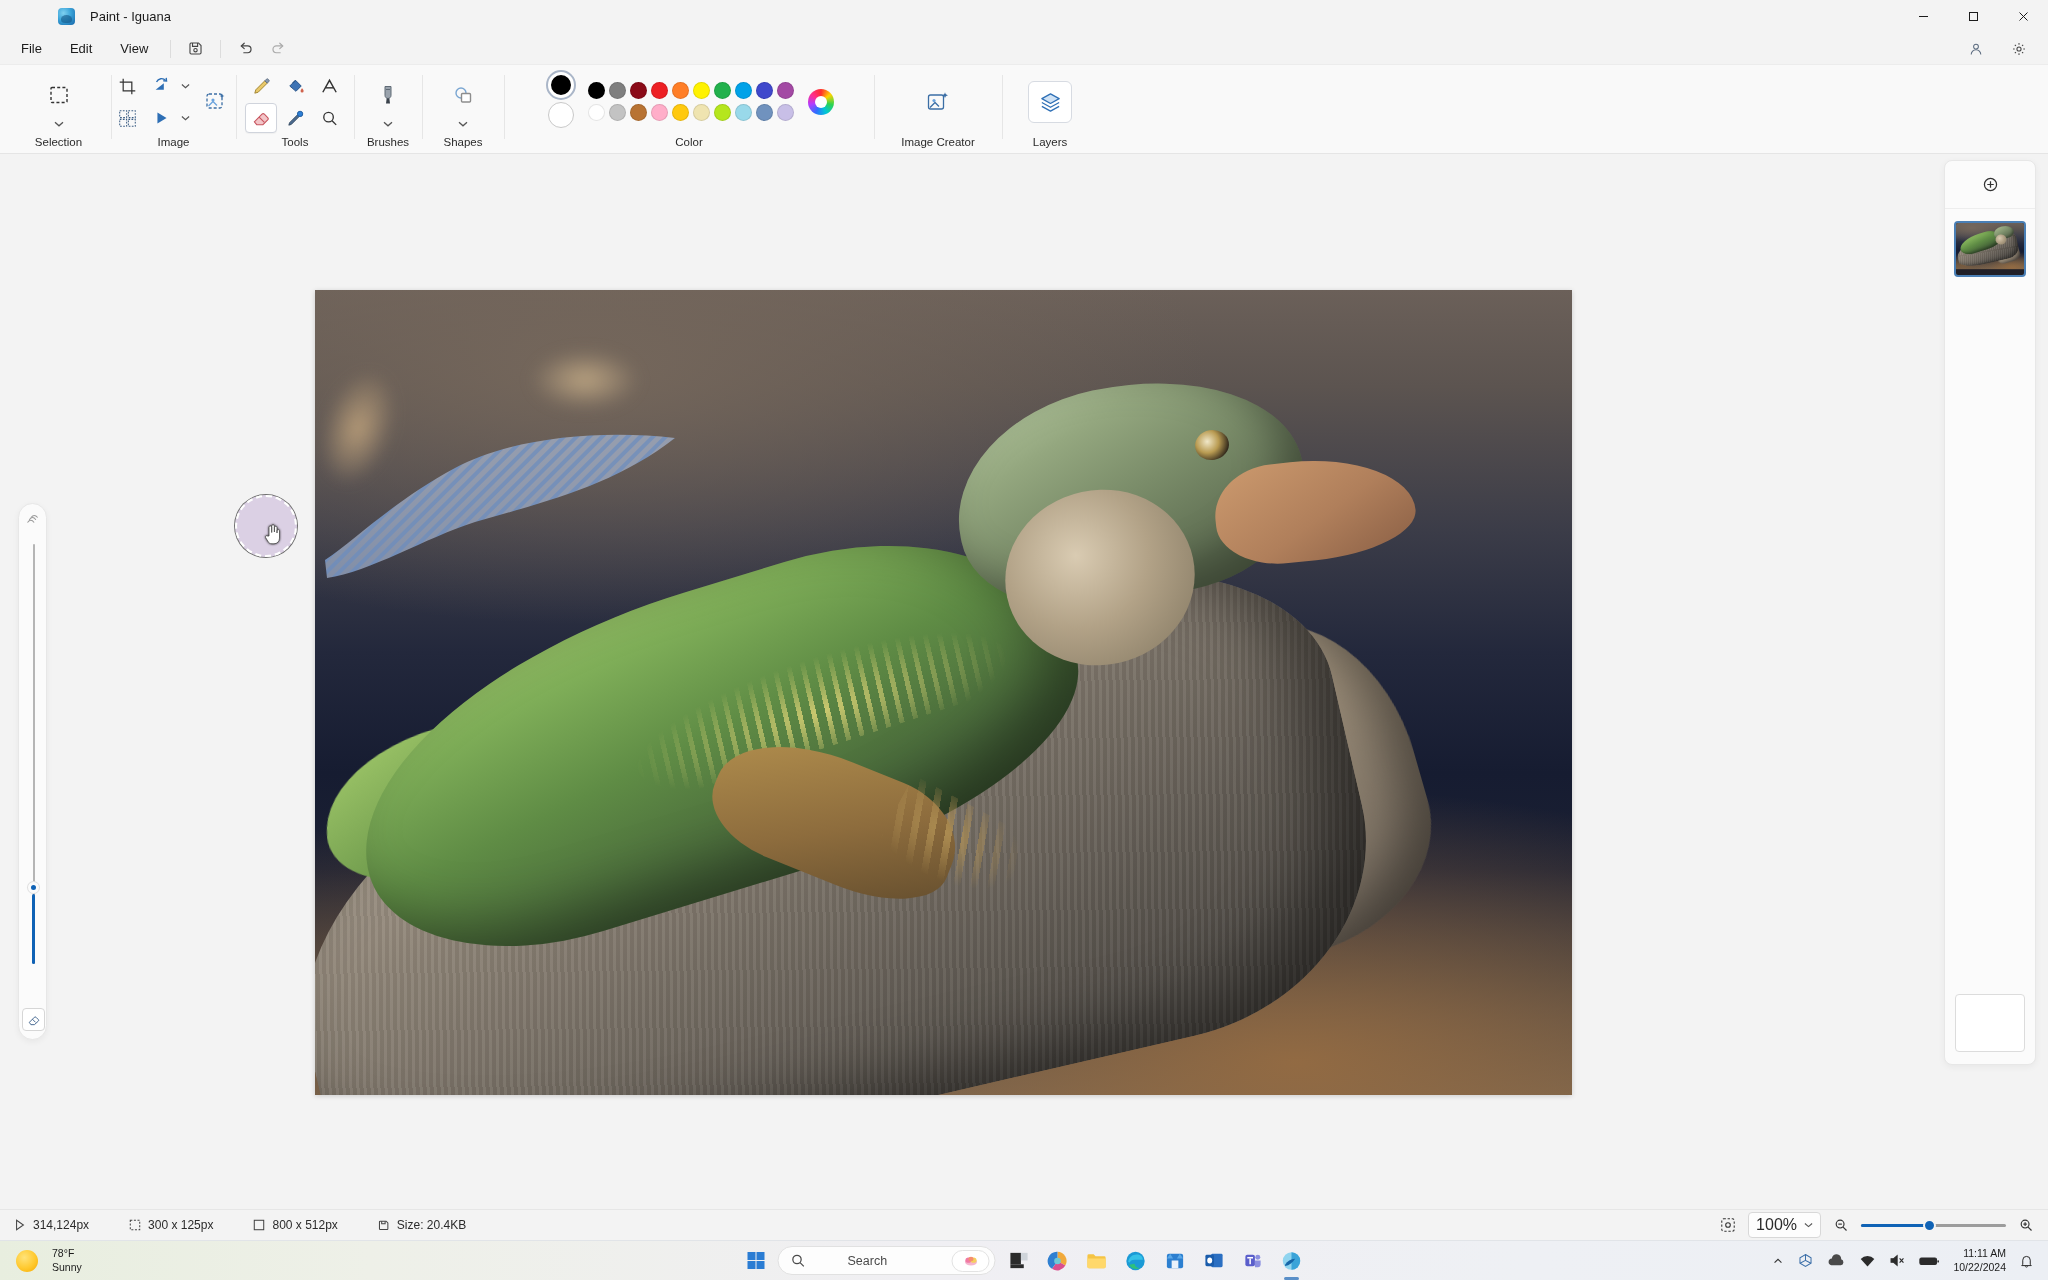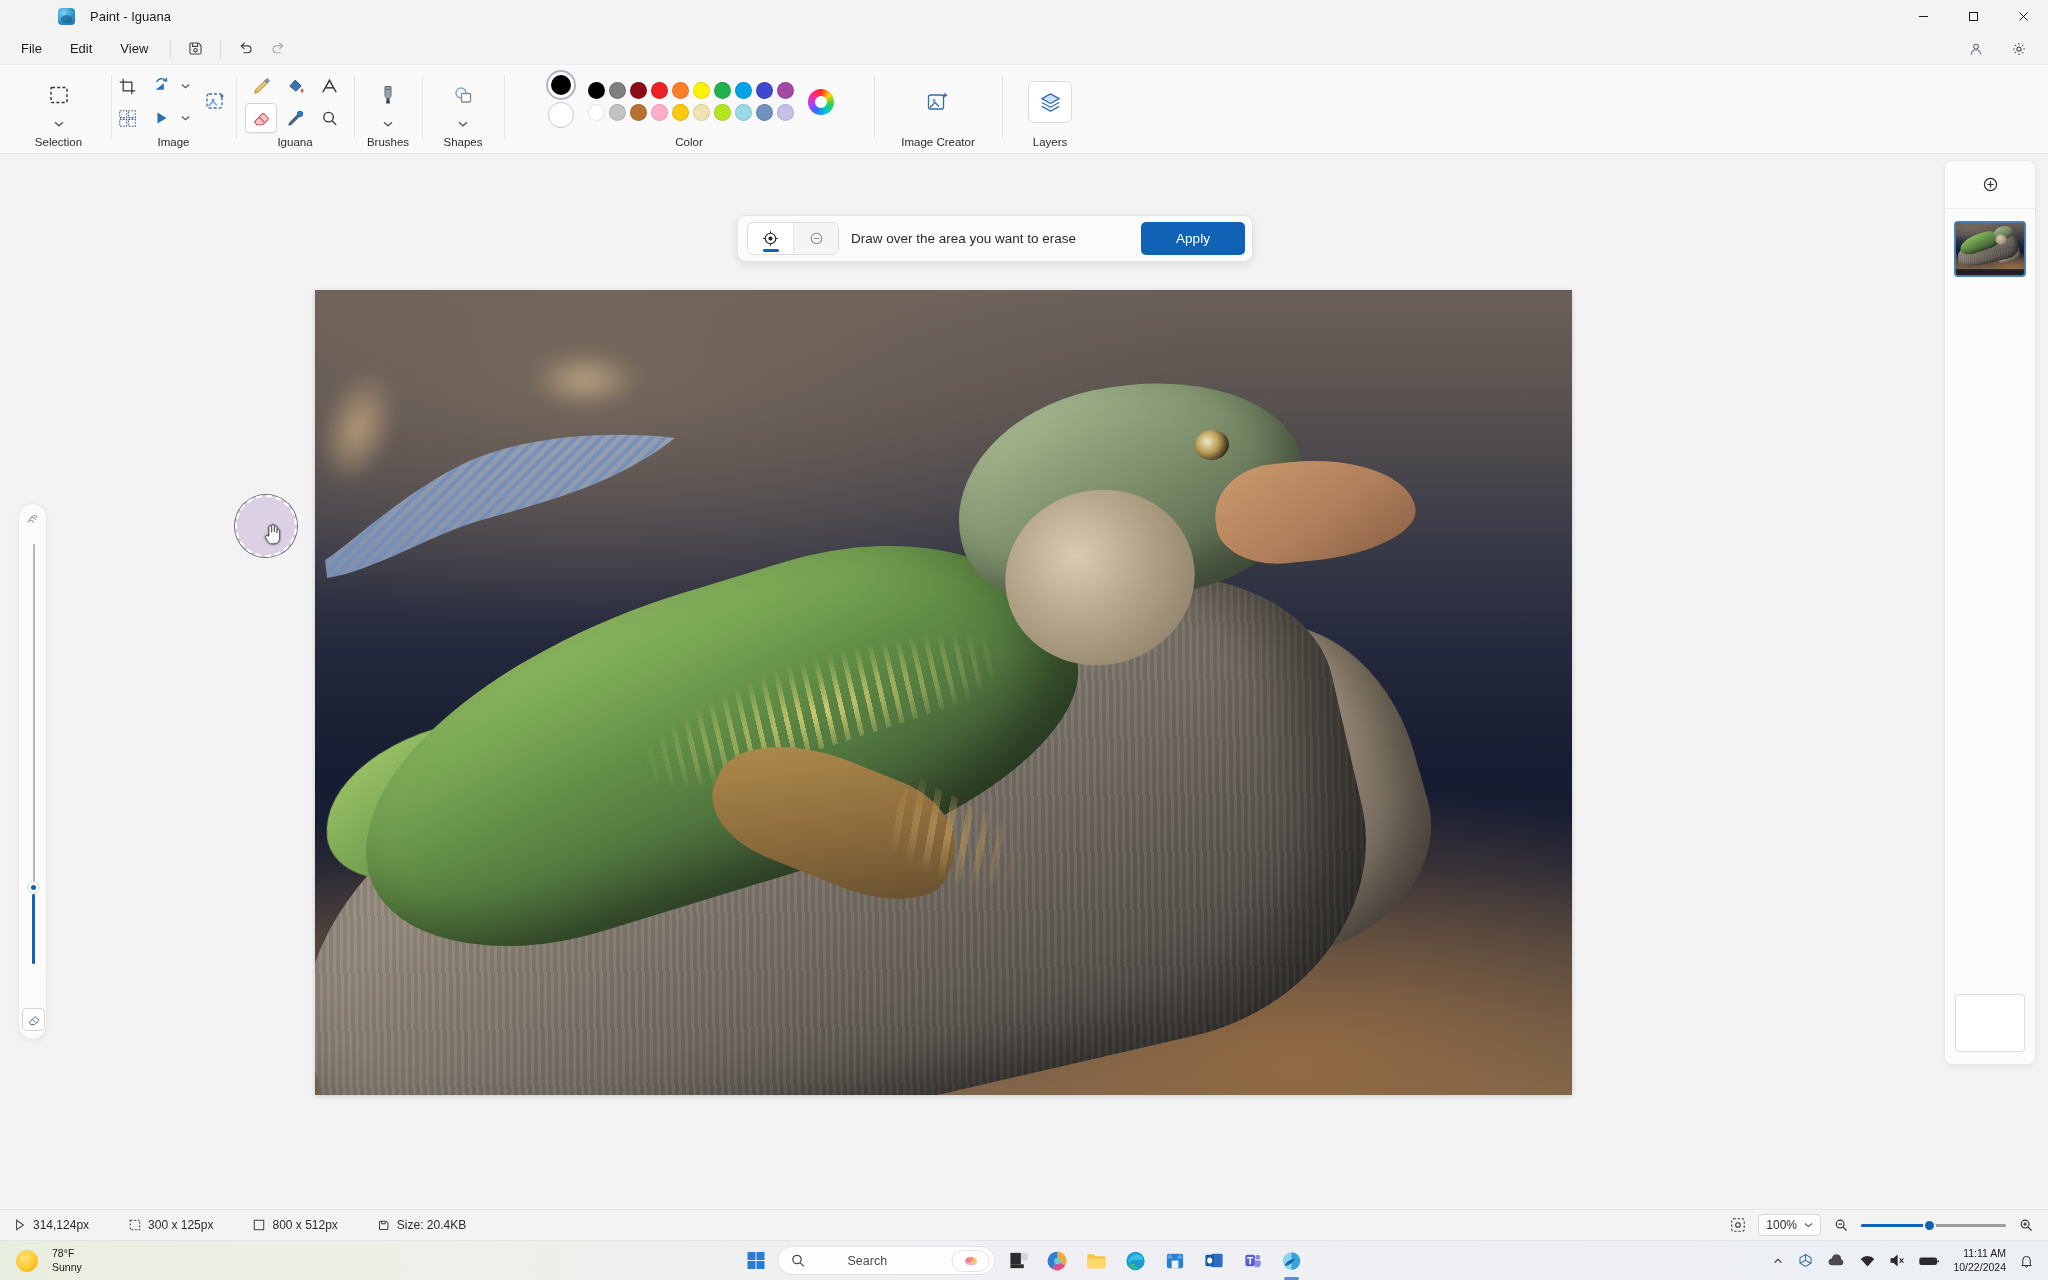--- a/index.html
+++ b/index.html
@@ -573,21 +573,21 @@
   .sb-right {
     margin-left: auto;
     display: flex; align-items: center; gap: 12px;
   }
   .zoom-select {
     display: flex; align-items: center; gap: 7px;
     border: 1px solid #d8d8d8;
     background: #fdfdfd;
     border-radius: 4px;
     padding: 3px 7px;
-    font-size: 12px;
+    font-size: 16px;
   }
   .zoom-slider {
     position: relative;
     width: 145px; height: 14px;
     display: flex; align-items: center;
   }
   .zs-track {
     position: absolute; left: 0; right: 0;
     height: 3px; border-radius: 2px; background: #9c9c9c;
   }
@@ -873,21 +873,21 @@
           </svg>
         </div>
         <div class="tool-btn">
           <svg width="21" height="21" viewBox="0 0 22 22" fill="none" stroke="#333" stroke-width="1.4">
             <circle cx="10" cy="9.6" r="5"></circle>
               <line x1="13.7" y1="13.4" x2="18" y2="17.7"></line>
           </svg>
         </div>
       </div>
     </div>
-    <div class="rgroup-label">Iguana</div>
+    <div class="rgroup-label">Tools</div>
   </div>
 
   <div class="rgroup" style="width:68px">
     <div class="sel-stack">
       <div class="tool-btn big">
         <svg width="22" height="22" viewBox="0 0 22 22" fill="none">
           <path d="M8 2.5h6v9c0 1.6-1.4 3-3 3s-3-1.4-3-3z" fill="#9aa3ad" stroke="#5f6a75" stroke-width="1"></path>
           <path d="M9.6 14.5h2.8l.6 5h-4z" fill="#3b434c"></path>
           <path d="M9 5.5h4" stroke="#5f6a75" stroke-width="1"></path>
         </svg>
@@ -974,39 +974,20 @@
           <path d="M4 17 L13 22 L22 17"></path>
         </svg>
       </div>
     </div>
     <div class="rgroup-label">Layers</div>
   </div>
 </div>
 
 <div class="workarea">
 
-  <div class="eraser-pop">
-    <div class="seg">
-      <div class="seg-btn active">
-        <svg width="17" height="17" viewBox="0 0 20 20" fill="none" stroke="#222" stroke-width="1.3">
-          <circle cx="10" cy="10" r="6.2"></circle>
-          <circle cx="10" cy="10" r="2.4" fill="#222" stroke="none"></circle>
-          <path d="M10 1.4v2.2M10 16.4v2.2M1.4 10h2.2M16.4 10h2.2"></path>
-        </svg>
-      </div>
-      <div class="seg-btn">
-        <svg width="17" height="17" viewBox="0 0 20 20" fill="none" stroke="#8a8a8a" stroke-width="1.3">
-          <circle cx="10" cy="10" r="6.2"></circle>
-          <line x1="6.6" y1="10" x2="13.4" y2="10"></line>
-        </svg>
-      </div>
-    </div>
-    <div class="pop-text">Draw over the area you want to erase</div>
-    <div class="apply-btn">Apply</div>
-  </div>
 
   <div class="size-rail">
     <div class="size-icon">
       <svg width="14" height="12" viewBox="0 0 16 12" fill="none" stroke="#9a9a9a" stroke-width="1.2" stroke-linecap="round">
         <path d="M2 8.5c2-3 5-3 7 0"></path>
           <path d="M4 5.5c2-3 5-3 7 0"></path>
           <path d="M6 2.8c2-2.6 5-2.6 7 0"></path>
       </svg>
     </div>
     <div class="slider-track"></div>

